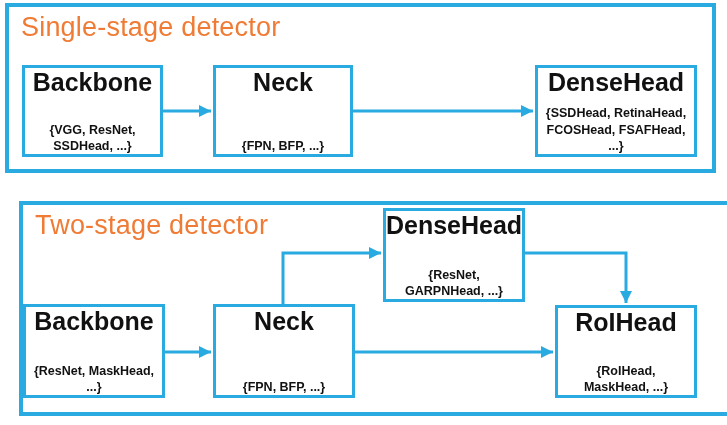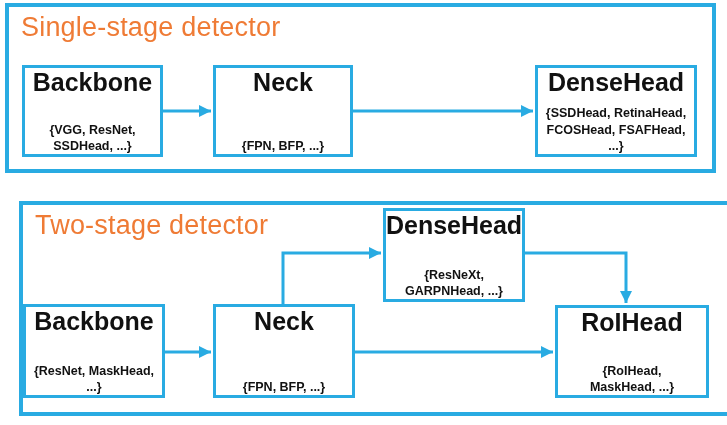--- a/index.html
+++ b/index.html
@@ -129,23 +129,23 @@
     <div class="node-sub">{ResNet, MaskHead, ...}</div>
   </div>
 
   <div class="node" style="left:213px;top:304px;width:142px;height:94px;">
     <div class="node-label">Neck</div>
     <div class="node-sub">{FPN, BFP, ...}</div>
   </div>
 
   <div class="node" style="left:383px;top:208px;width:142px;height:94px;">
     <div class="node-label">DenseHead</div>
-    <div class="node-sub">{ResNeXt,
+    <div class="node-sub">{ResNet,
 GARPNHead, ...}</div>
   </div>
 
-  <div class="node" style="left:555px;top:305px;width:154px;height:93px;gap:18px;">
+  <div class="node" style="left:555px;top:305px;width:142px;height:93px;gap:18px;">
     <div class="node-label">RoIHead</div>
     <div class="node-sub">{RoIHead,
 MaskHead, ...}</div>
   </div>
 
 </div>
 
 </body></html>

